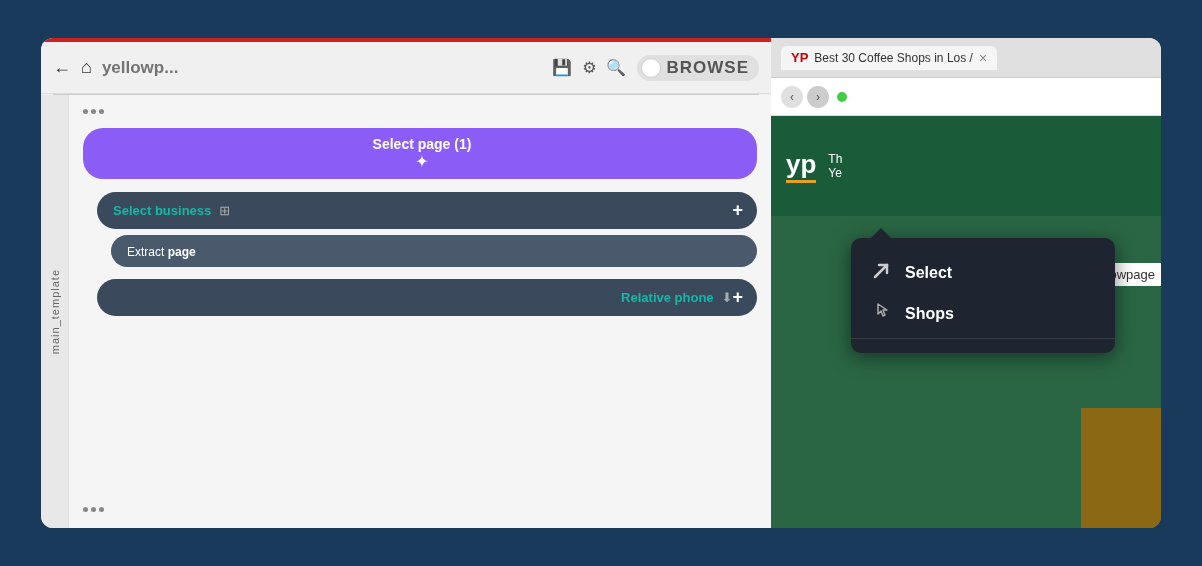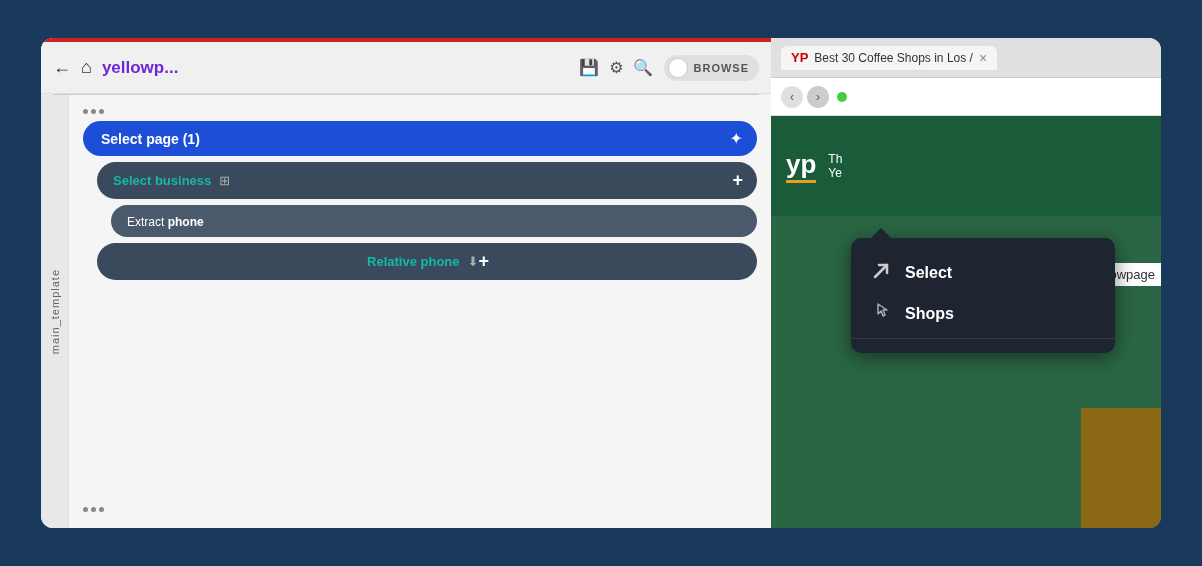--- a/index.html
+++ b/index.html
@@ -58,21 +58,21 @@
     .toolbar-icon {
       font-size: 18px;
       color: #333;
       cursor: pointer;
       font-weight: bold;
     }
 
     .toolbar-title {
       font-size: 17px;
       font-weight: bold;
-      color: #6d28d9;
+      color: #737373;
       flex: 1;
     }
 
     .toolbar-right {
       display: flex;
       align-items: center;
       gap: 10px;
     }
 
     .toolbar-right .icon-btn {
@@ -93,21 +93,21 @@
 
     .browse-toggle-circle {
       width: 20px;
       height: 20px;
       background: white;
       border-radius: 50%;
       border: 1px solid #ccc;
     }
 
     .browse-toggle-text {
-      font-size: 11px;
+      font-size: 17px;
       color: #555;
       letter-spacing: 1px;
       font-weight: 600;
     }
 
     
     .toolbar-separator {
       height: 1px;
       background: #ccc;
       margin: 0 12px;
@@ -161,28 +161,29 @@
 
     .dot {
       width: 5px;
       height: 5px;
       background: #888;
       border-radius: 50%;
     }
 
     
     .tree-item-select-page {
-      background: #1d4ed8;
-      margin: 3px 14px;
+      background: #8b5cf6;
+      margin: 10px 14px;
       border-radius: 20px;
       display: flex;
       align-items: center;
       justify-content: space-between;
       padding: 8px 14px 8px 18px;
       cursor: pointer;
+      flex-direction: column;
     }
 
     .tree-item-select-page-text {
       color: white;
       font-size: 14px;
       font-weight: 600;
     }
 
     .tree-item-select-page-star {
       color: white;
@@ -235,25 +236,25 @@
       color: white;
       font-size: 12px;
     }
 
     .tree-item-child-text span {
       font-weight: bold;
     }
 
     .tree-item-relative-phone {
       background: #3a4a5c;
-      margin: 3px 14px 3px 28px;
+      margin: 9px 14px 3px 28px;
       border-radius: 20px;
       display: flex;
       align-items: center;
-      justify-content: center;
+      justify-content: flex-end;
       padding: 8px 14px 8px 16px;
       cursor: pointer;
     }
 
     
     .bottom-dots-row {
       display: flex;
       align-items: center;
       padding: 6px 14px;
       gap: 3px;
@@ -481,21 +482,21 @@
         <div class="tree-item-select-business">
           <div class="tree-item-select-business-left">
             <span class="tree-item-text">Select business</span>
             <span class="tree-item-icon">⊞</span>
           </div>
           <span class="tree-item-plus">+</span>
         </div>
 
         <div class="tree-item-child">
           <span class="tree-item-child-text">
-            Extract <span>phone</span>
+            Extract <span>page</span>
           </span>
         </div>
 
 
         <div class="tree-item-relative-phone">
           <div class="tree-item-select-business-left">
             <span class="tree-item-text">Relative phone</span>
             <span class="tree-item-icon">⬇</span>
           </div>
           <span class="tree-item-plus">+</span>

